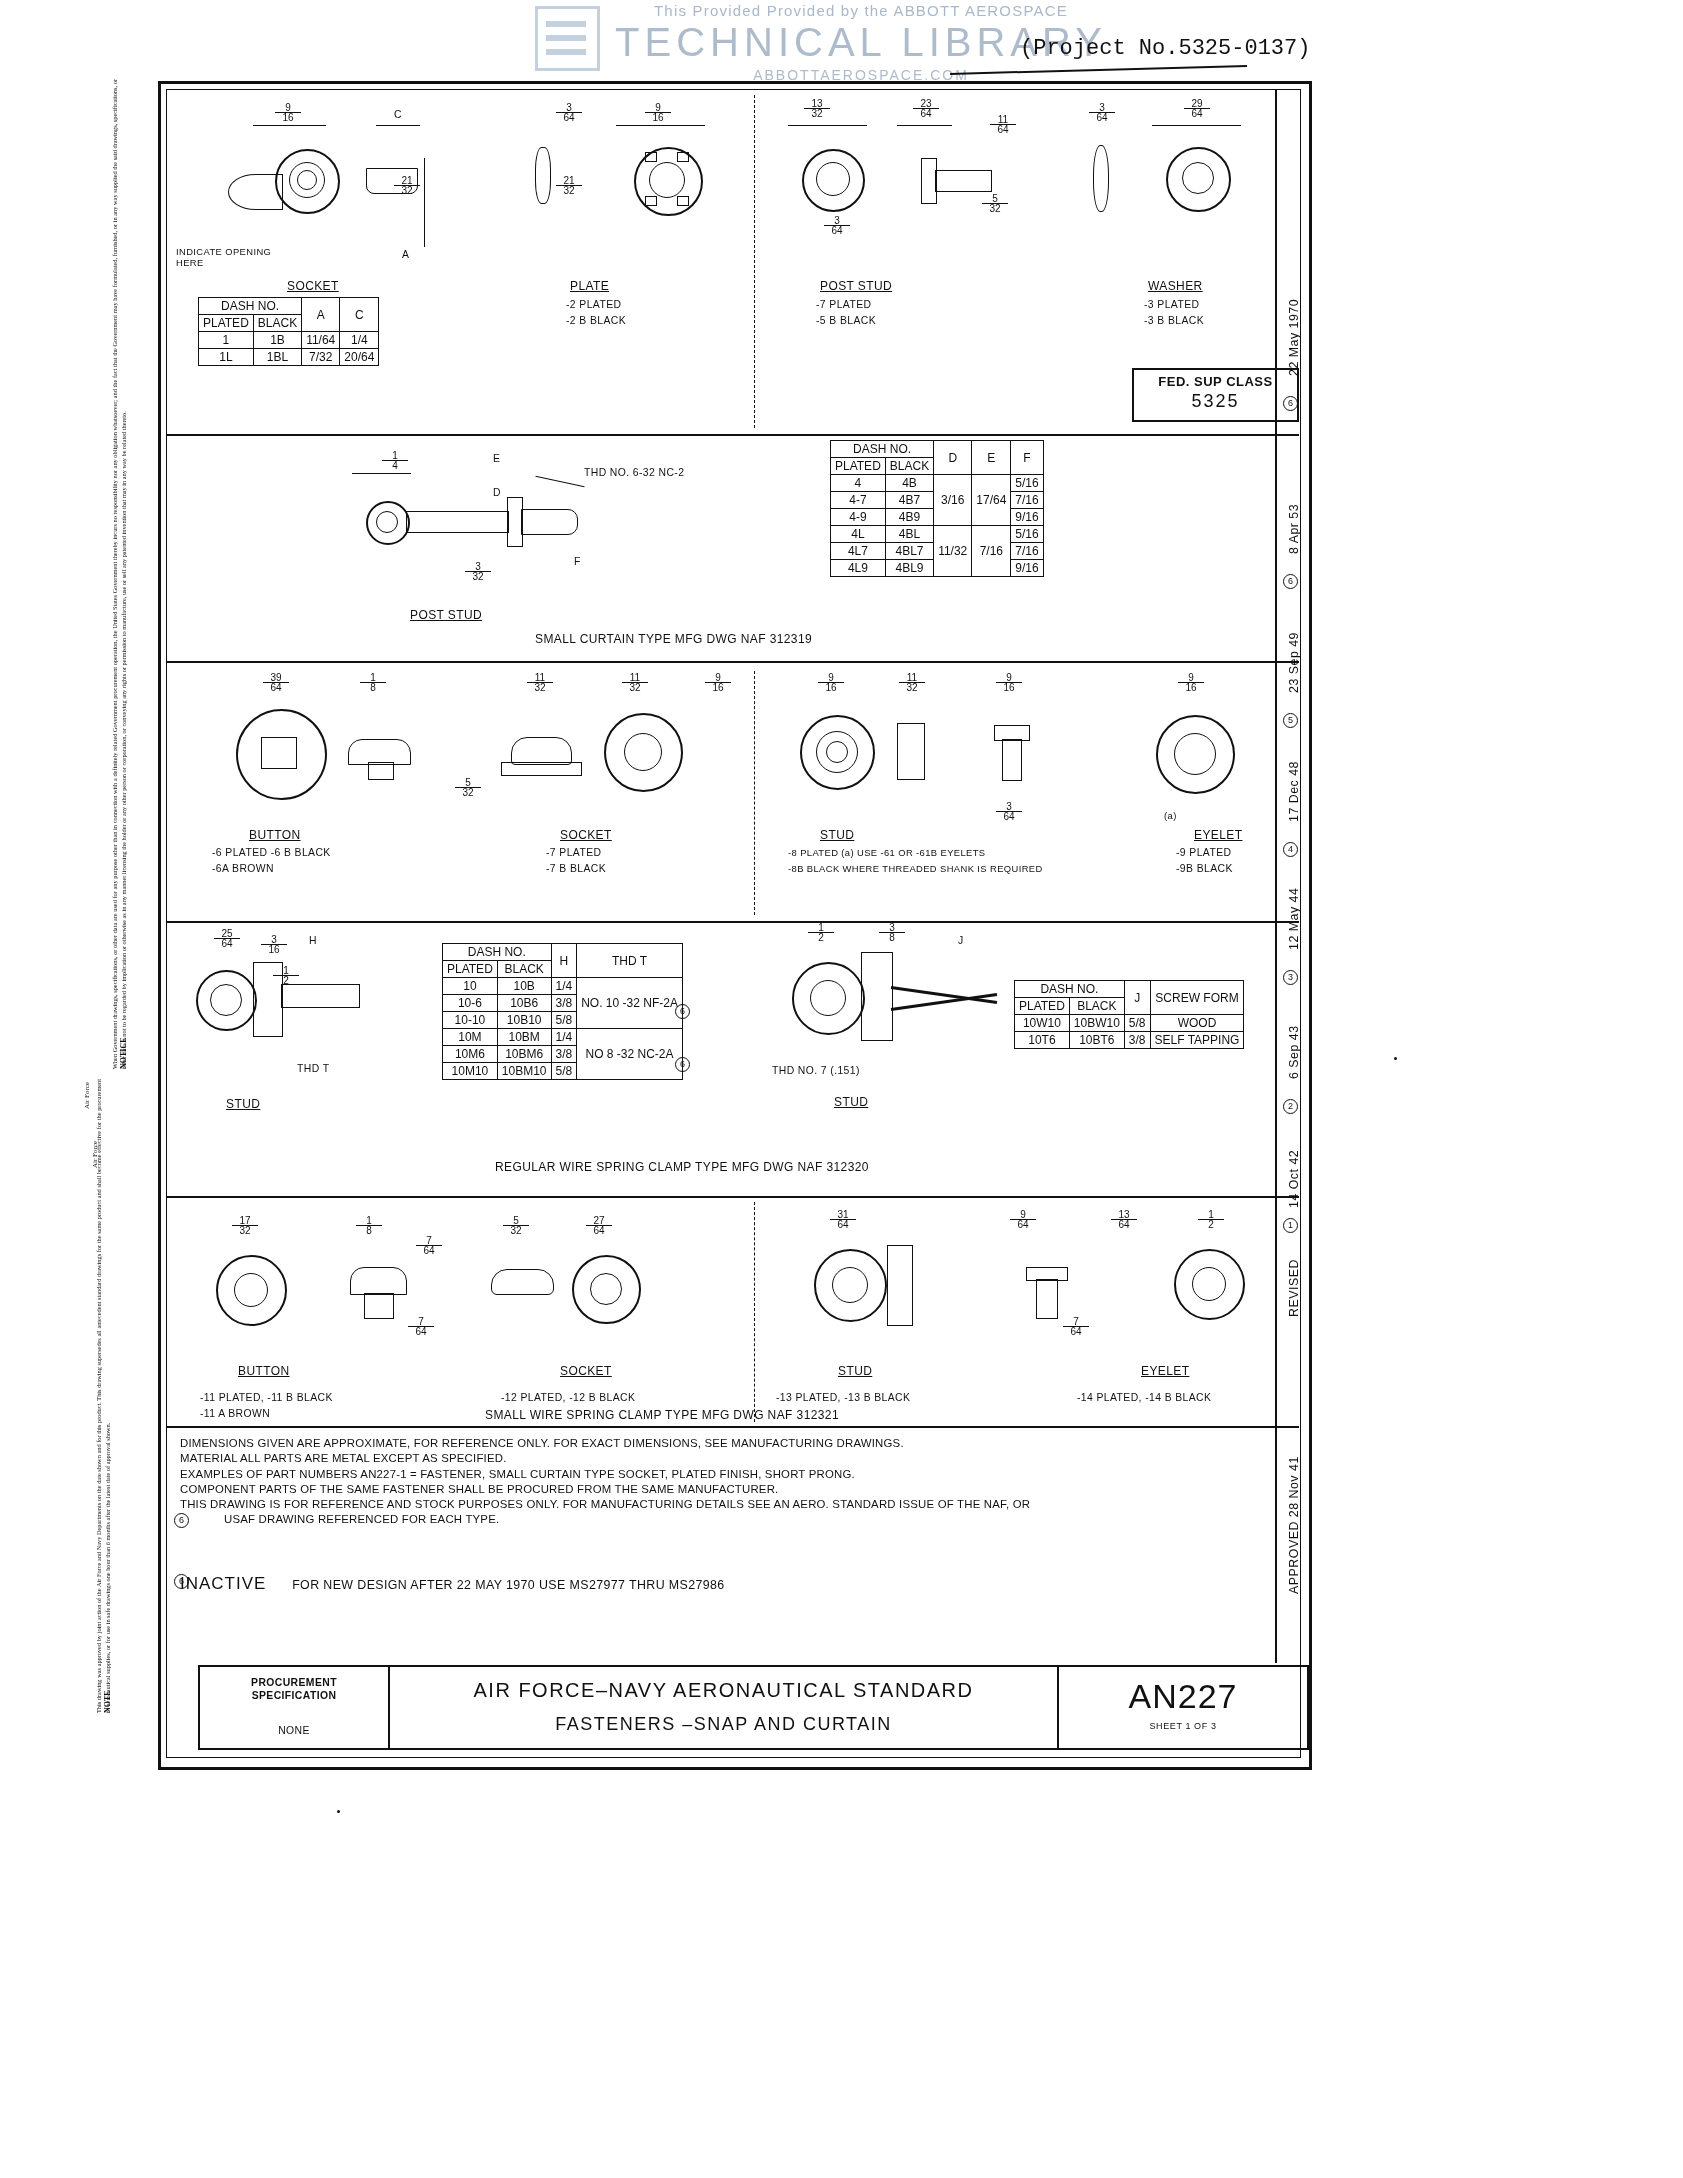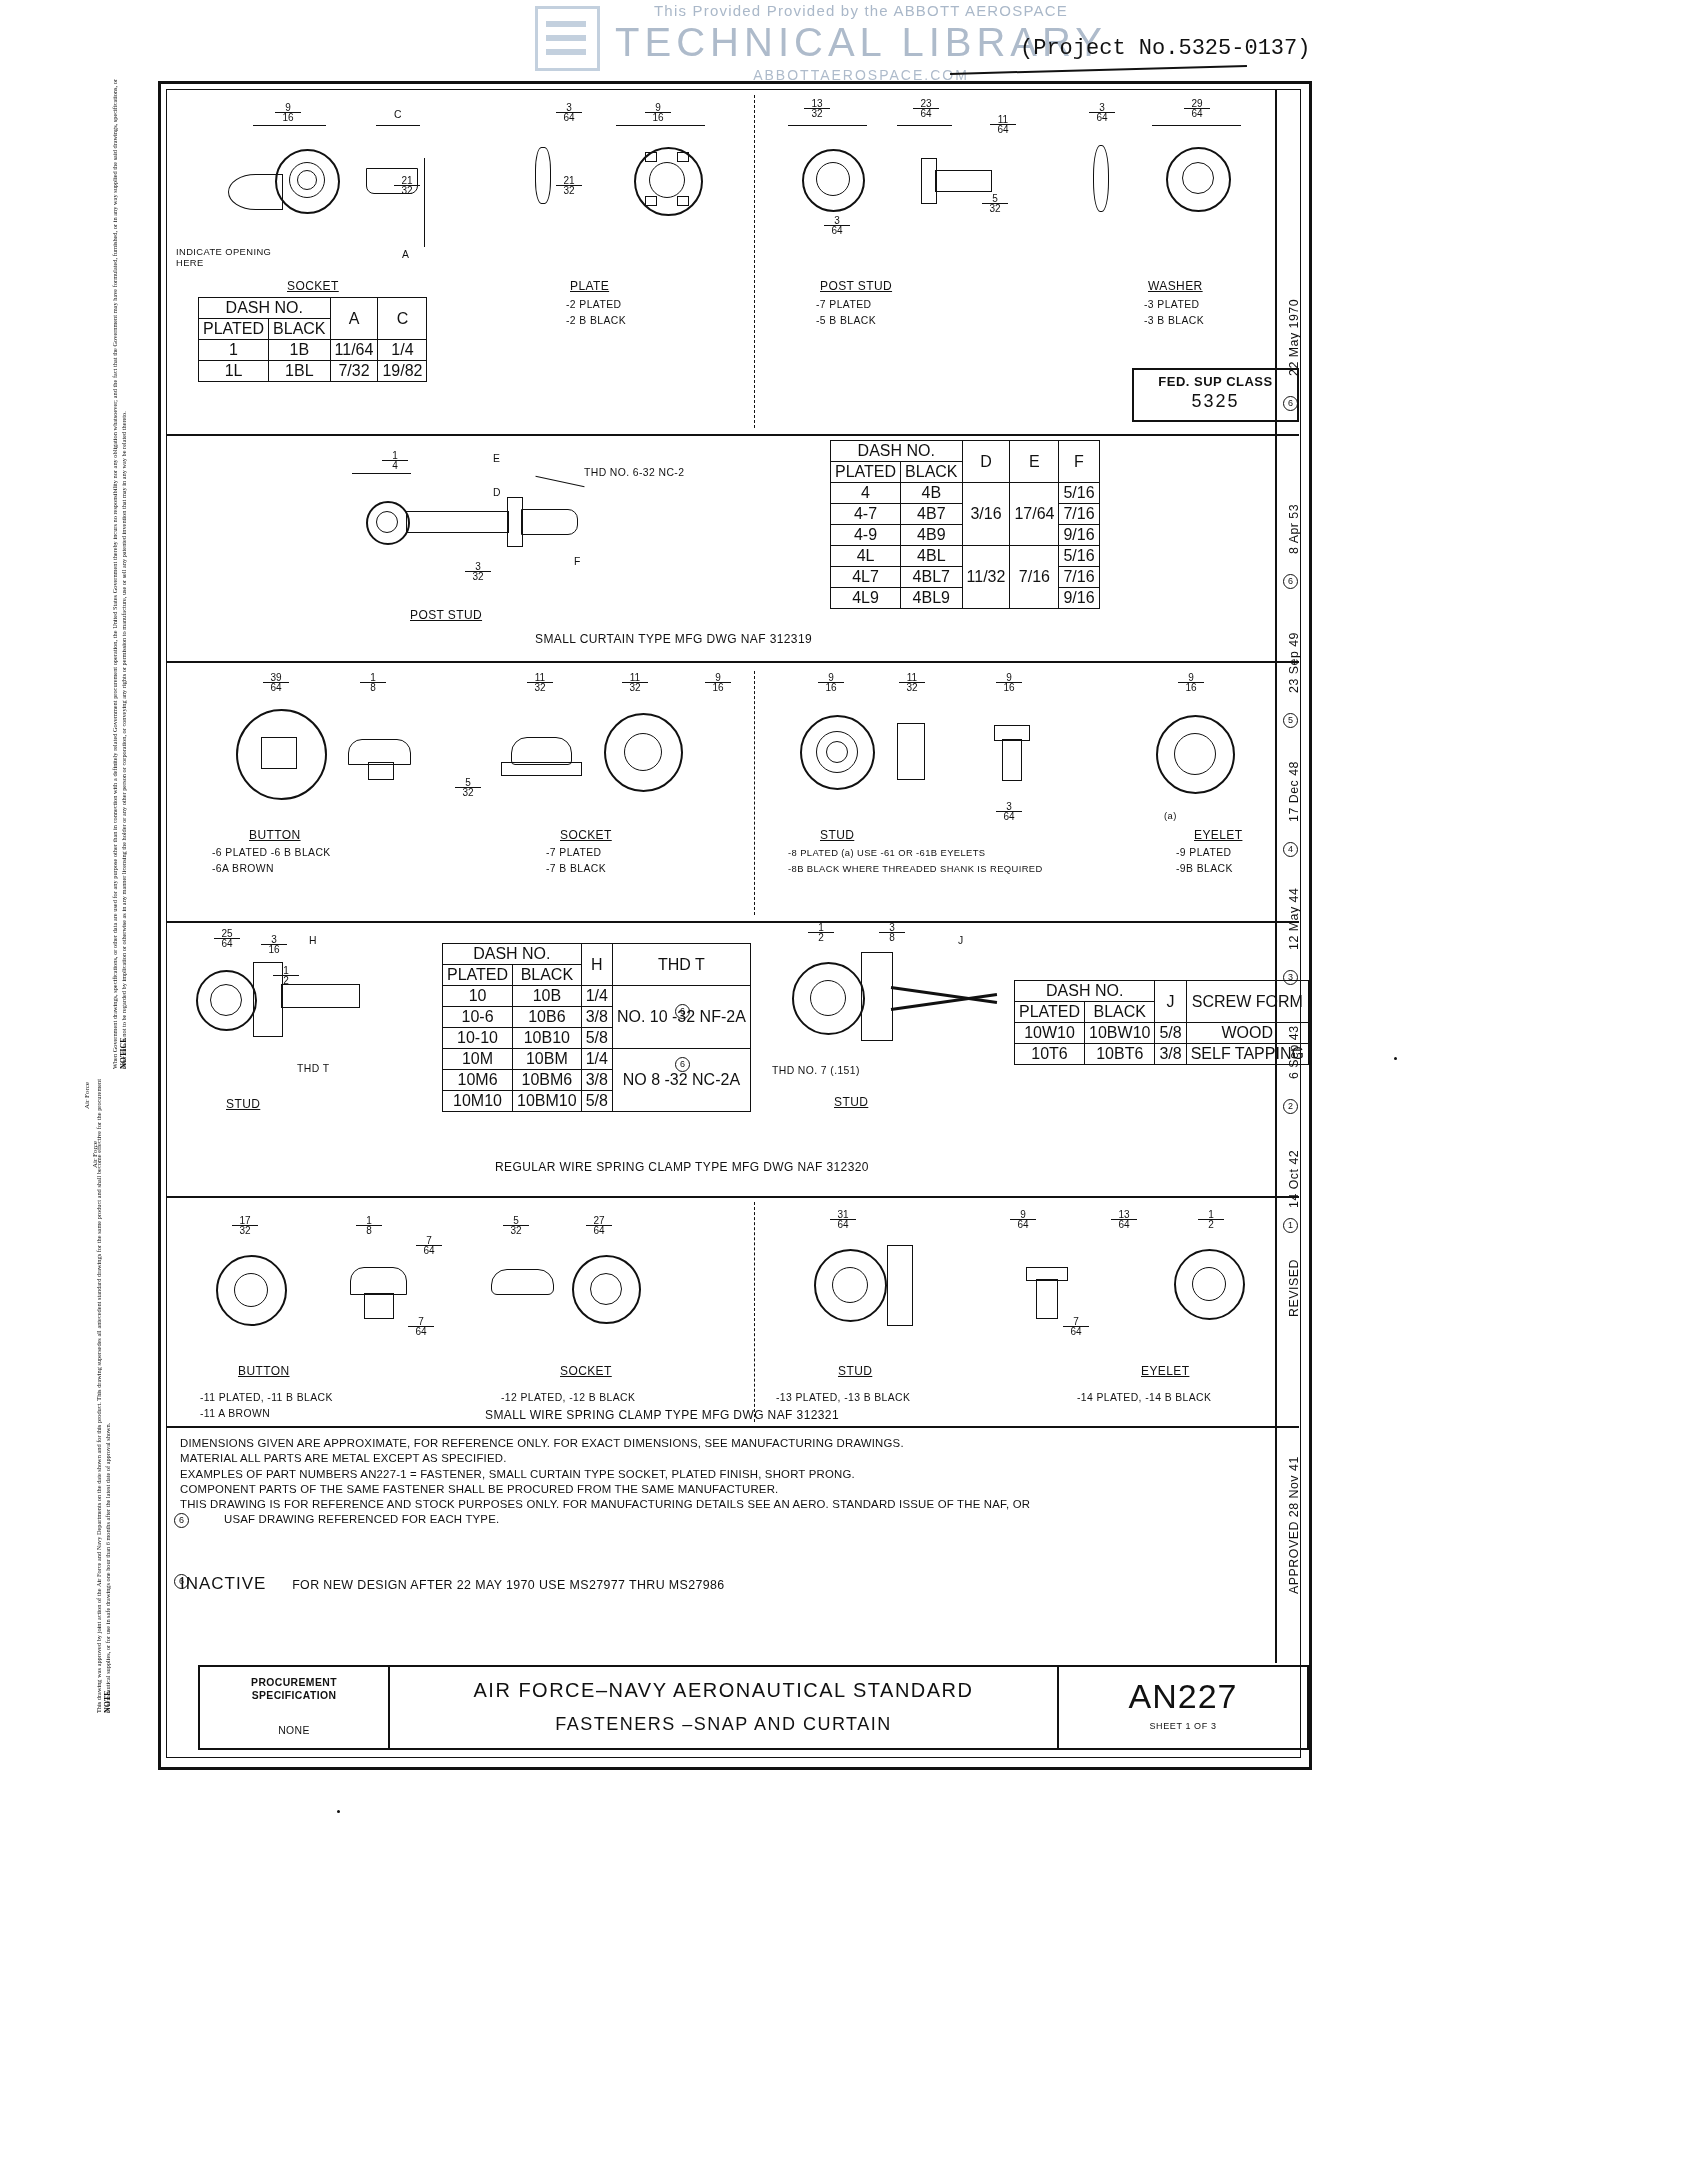--- a/index.html
+++ b/index.html
@@ -46,21 +46,21 @@
   
   .frac{position:absolute;font-size:10px;line-height:9px;text-align:center;width:26px;font-family:"Liberation Sans",sans-serif;}
   .frac .n{display:block;border-bottom:1px solid #111;padding-bottom:0px;}
   .frac .d{display:block;padding-top:0px;}
 
   
   .dim-h{position:absolute;height:1px;background:#111;}
   .dim-v{position:absolute;width:1px;background:#111;}
 
   
-  table.dt{position:absolute;border-collapse:collapse;font-size:16px;font-family:"Liberation Sans",sans-serif;}
+  table.dt{position:absolute;border-collapse:collapse;font-size:12px;font-family:"Liberation Sans",sans-serif;}
   table.dt td,table.dt th{border:1px solid #111;padding:1px 4px;text-align:center;font-weight:normal;white-space:nowrap;}
 
   
   .circ{position:absolute;border:2px solid #111;border-radius:50%;}
   .circ1{position:absolute;border:1px solid #111;border-radius:50%;}
   .rect{position:absolute;border:1px solid #111;}
   .solid{position:absolute;background:#111;}
 
   
   .fedsup{position:absolute;left:1132px;top:368px;width:163px;height:50px;border:2px solid #111;text-align:center;}
@@ -180,21 +180,21 @@
     <tr>
           <td>1</td>
           <td>1B</td>
           <td>11/64</td>
           <td>1/4</td>
         </tr>
     <tr>
           <td>1L</td>
           <td>1BL</td>
           <td>7/32</td>
-          <td>19/82</td>
+          <td>20/64</td>
         </tr>
   </tbody>
     </table>
 
   <div class="rect" style="left:535px;top:147px;width:14px;height:55px;border-radius:40%;"></div>
   <div class="circ" style="left:634px;top:147px;width:65px;height:65px;"></div>
   <div class="circ1" style="left:649px;top:162px;width:34px;height:34px;"></div>
   <div class="rect" style="left:645px;top:152px;width:10px;height:8px;"></div>
   <div class="rect" style="left:677px;top:152px;width:10px;height:8px;"></div>
   <div class="rect" style="left:645px;top:196px;width:10px;height:8px;"></div>

